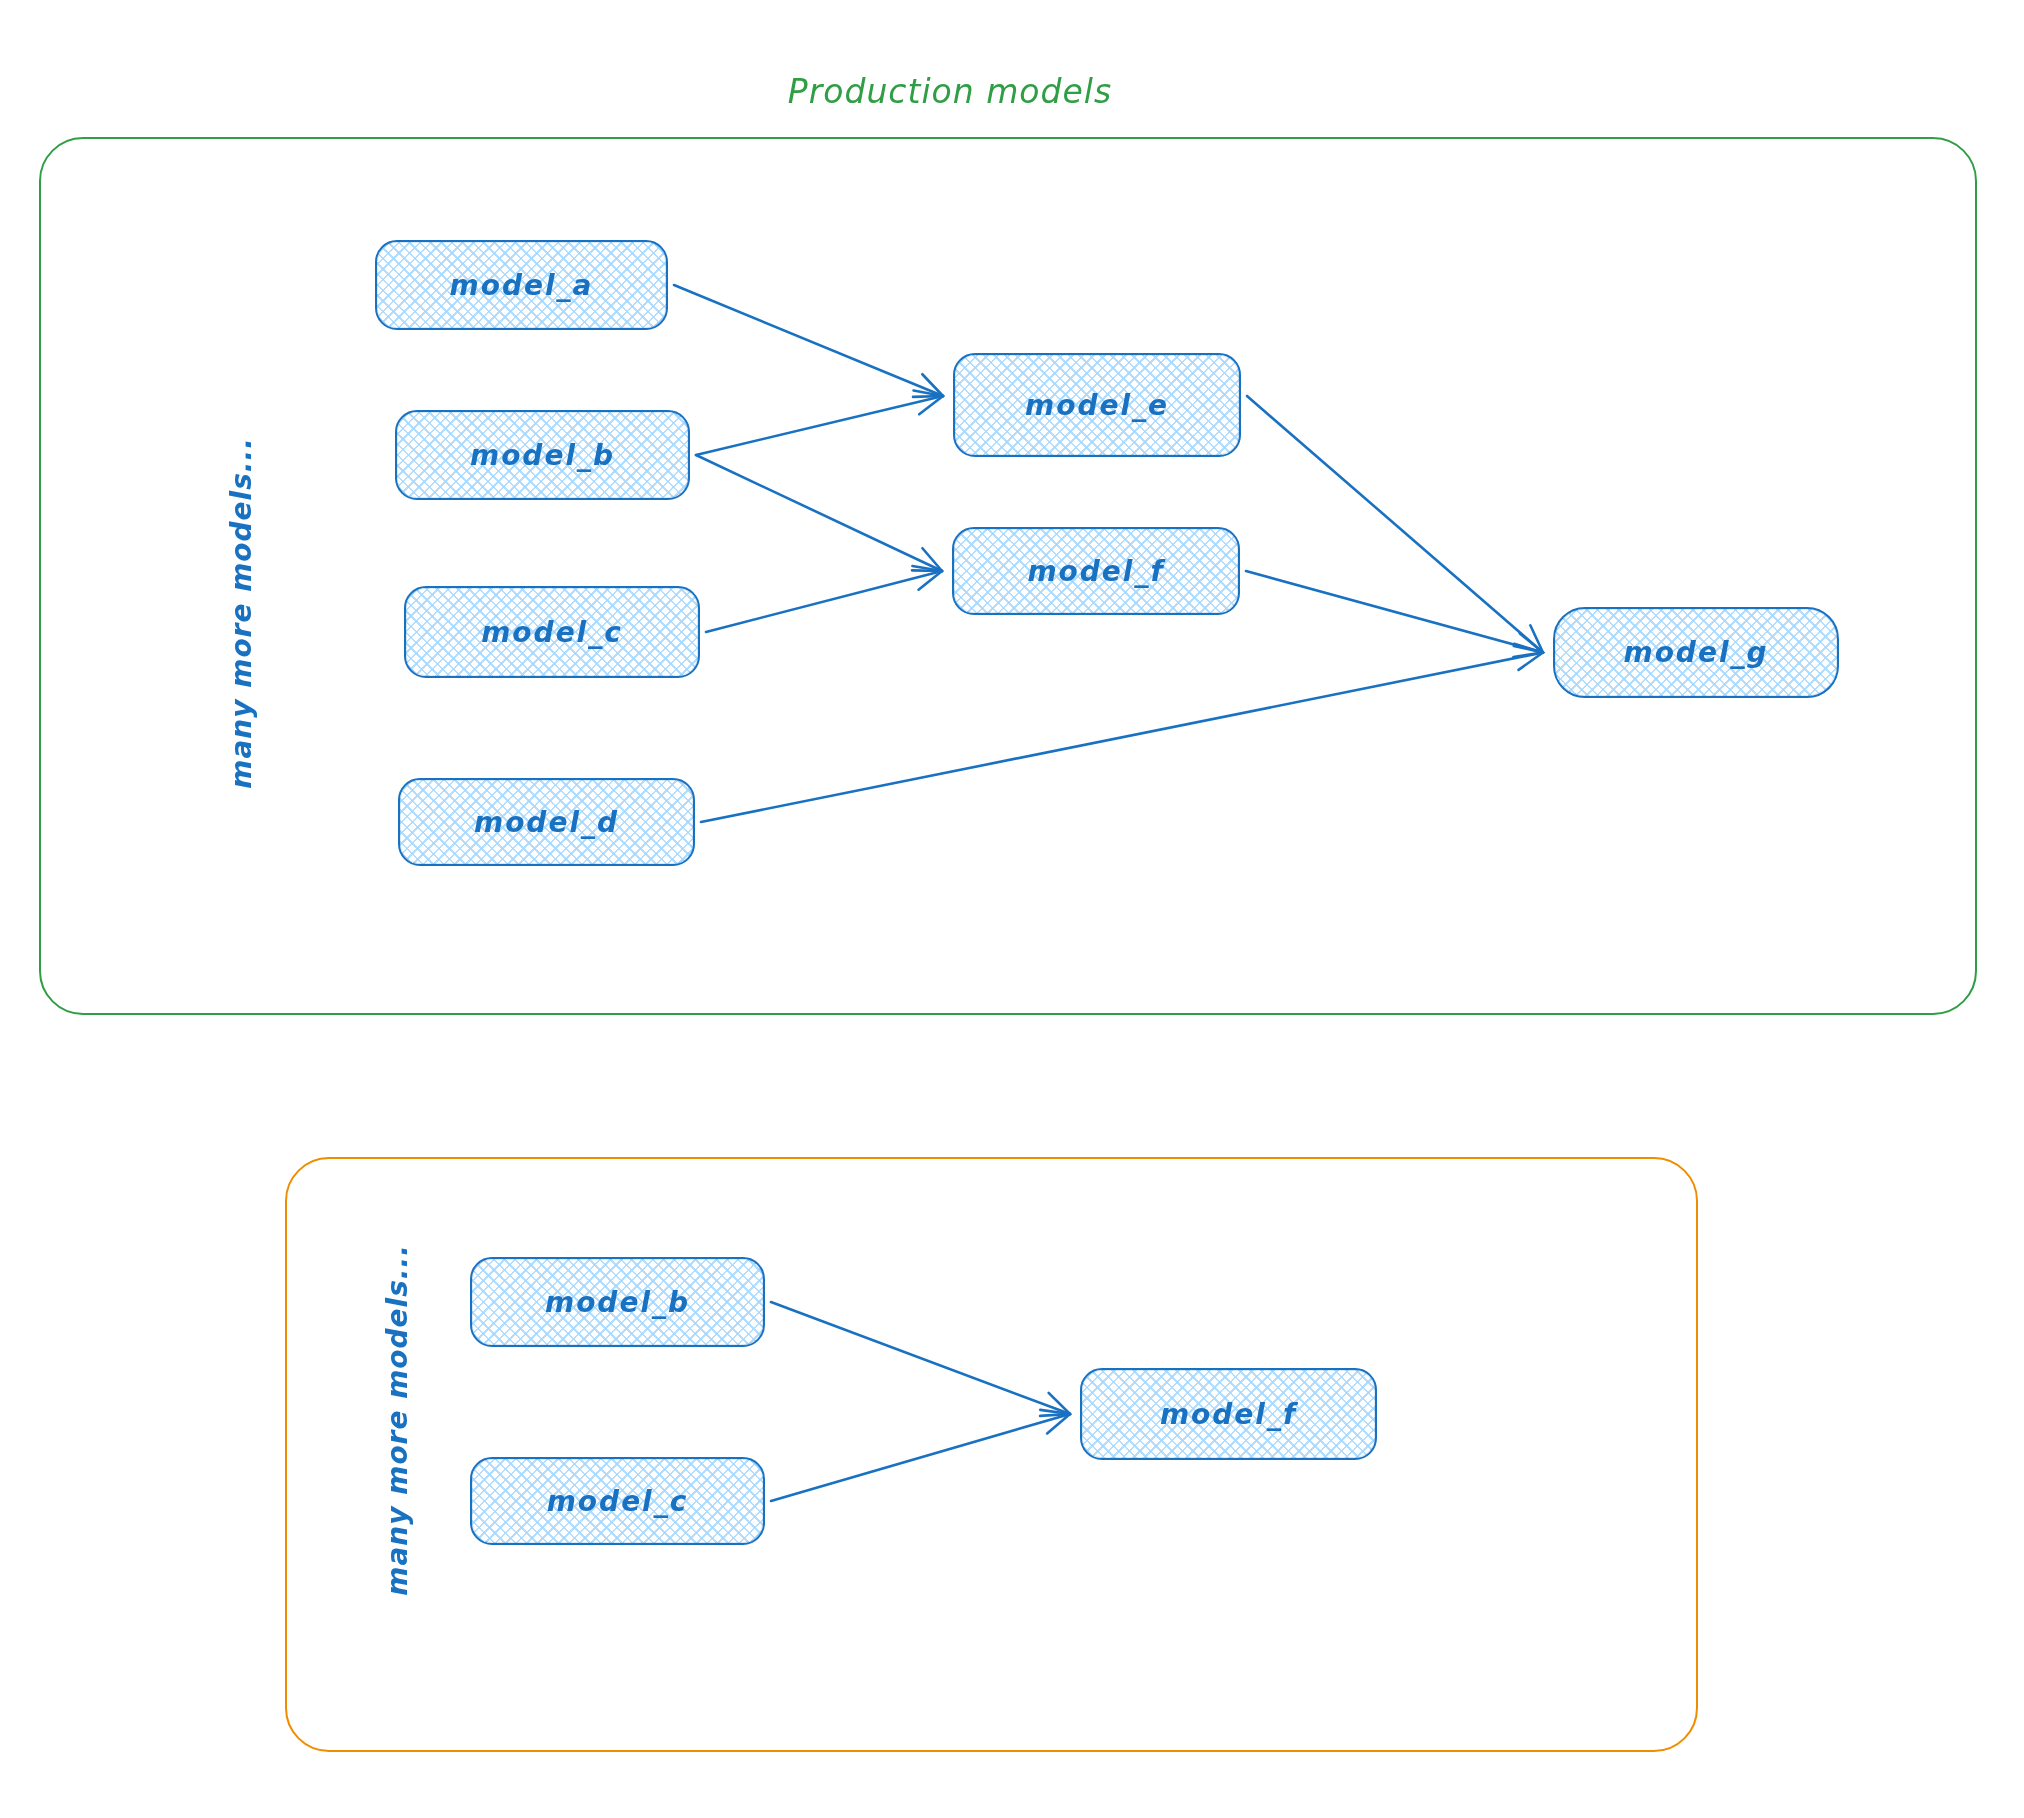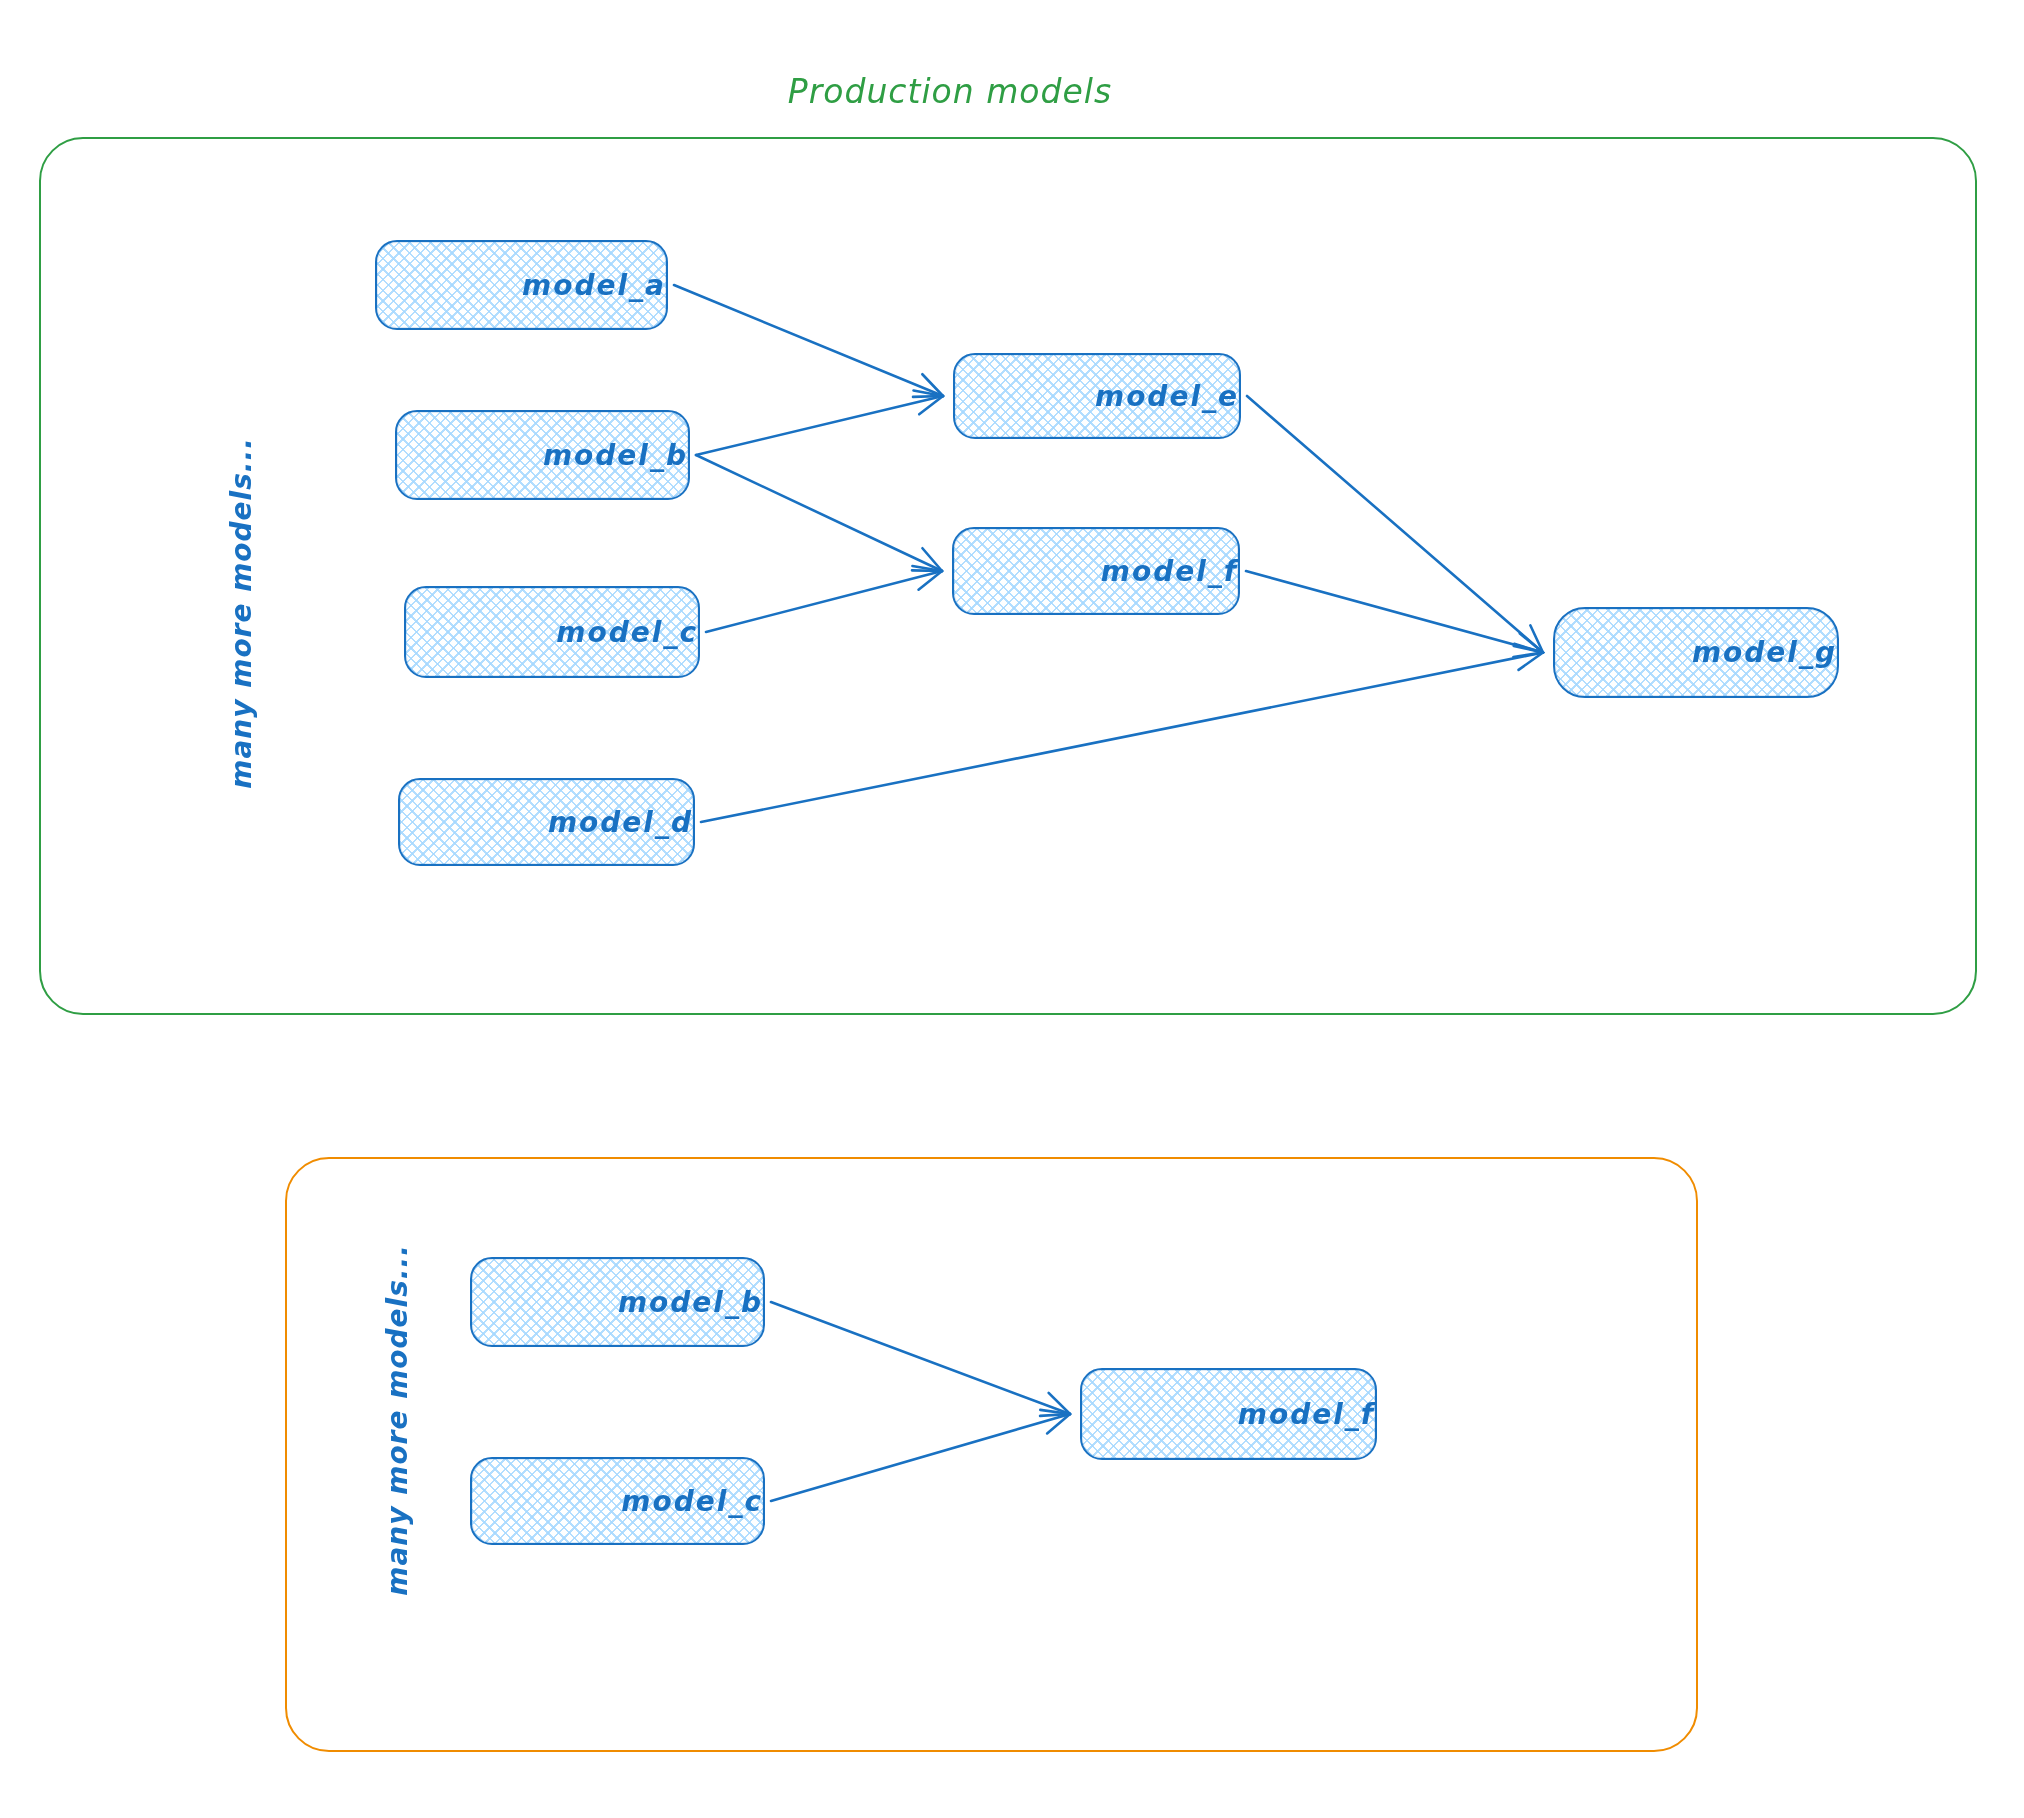--- a/index.html
+++ b/index.html
@@ -55,21 +55,21 @@
     width:2024px; height:1818px;
     pointer-events:none;
   }
 
   .node {
     position:absolute;
     border:2.5px solid #1971c2;
     border-radius:22px;
     display:flex;
     align-items:center;
-    justify-content:flex-end;
+    justify-content:center;
     background-color:#ffffff;
     background-image:
       repeating-linear-gradient(45deg,  rgba(165,216,255,0.85) 0 1.8px, transparent 1.8px 7.5px),
       repeating-linear-gradient(135deg, rgba(165,216,255,0.85) 0 1.8px, transparent 1.8px 7.5px);
     box-shadow: inset 0 0 0 1px rgba(25,113,194,0.15);
   }
   .node-label {
     color:#1971c2;
     font-size:28px;
     font-weight:700;
@@ -144,21 +144,21 @@
     </div>
     <div class="node" style="left: 395px; top: 410px; width: 295px; height: 90px;">
       <span class="node-label">model_b</span>
     </div>
     <div class="node" style="left: 404px; top: 586px; width: 296px; height: 92px;">
       <span class="node-label">model_c</span>
     </div>
     <div class="node" style="left: 398px; top: 778px; width: 297px; height: 88px;">
       <span class="node-label">model_d</span>
     </div>
-    <div class="node" style="left: 953px; top: 353px; width: 288px; height: 86px;">
+    <div class="node" style="left: 953px; top: 353px; width: 288px; height: 104px;">
       <span class="node-label">model_e</span>
     </div>
     <div class="node" style="left: 952px; top: 527px; width: 288px; height: 88px;">
       <span class="node-label">model_f</span>
     </div>
     <div class="node" style="left: 1553px; top: 607px; width: 286px; height: 91px; border-radius: 32px;">
       <span class="node-label">model_g</span>
     </div>
     <div class="node" style="left: 470px; top: 1257px; width: 295px; height: 90px;">
       <span class="node-label">model_b</span>

